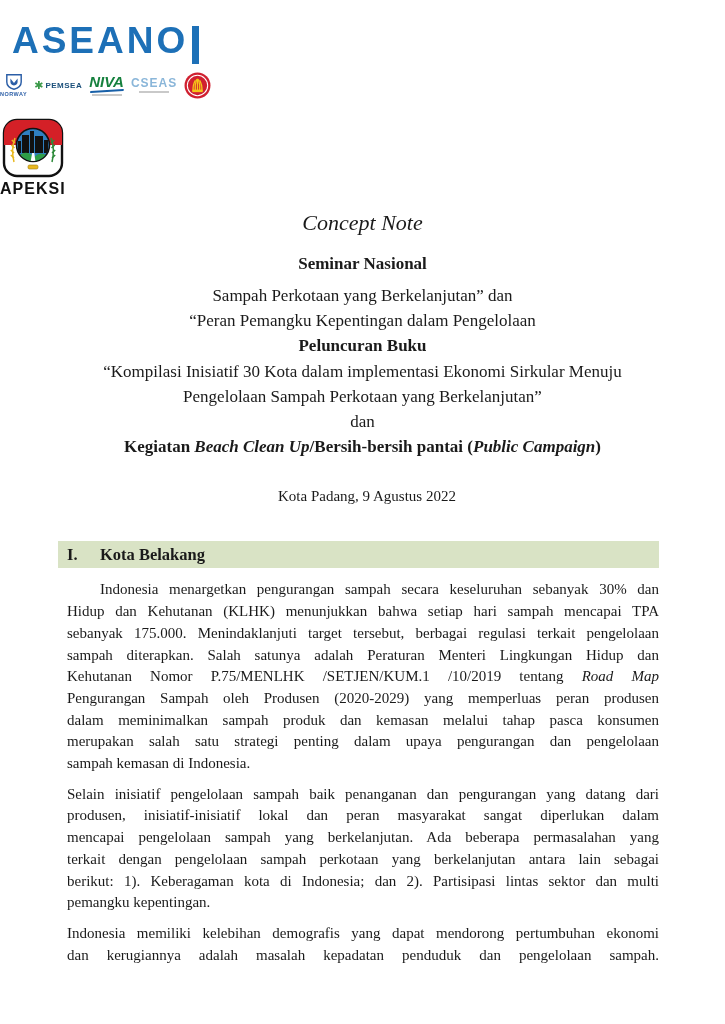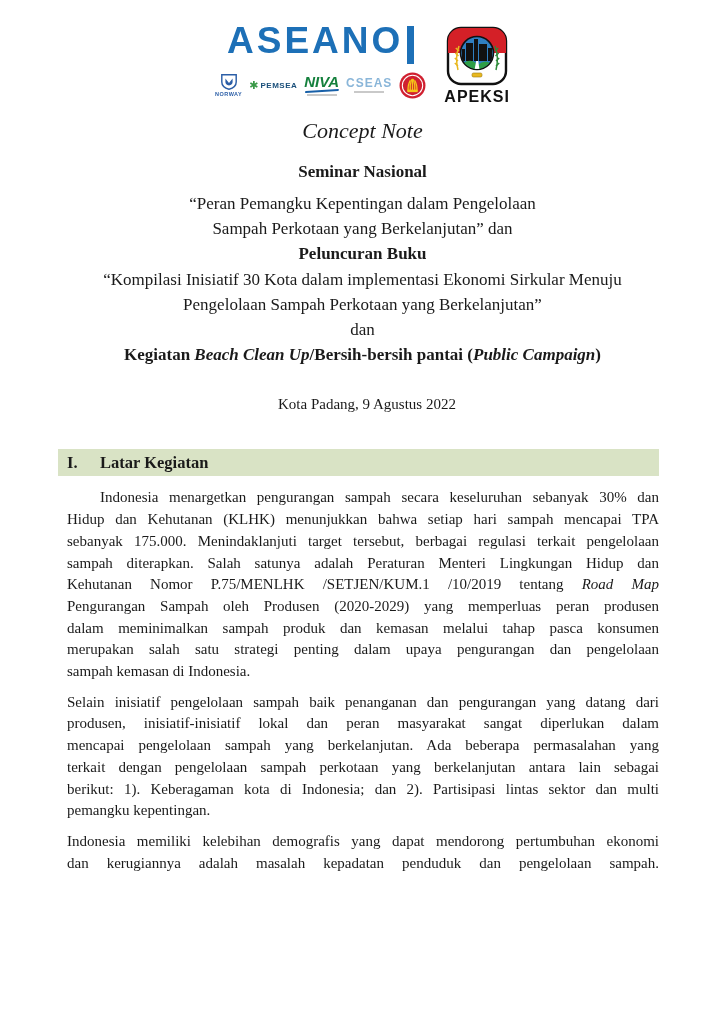--- a/index.html
+++ b/index.html
@@ -3,21 +3,21 @@
 <meta charset="utf-8">
 <style>
   html,body { margin:0; padding:0; background:#ffffff; }
   .page {
     position:relative; width:725px; height:1024px; margin:0 auto;
     background:#ffffff; overflow:hidden;
     font-family:"Liberation Serif", serif; color:#1a1a1a;
   }
 
   
-  .logo-row { display:flex; justify-content:center; align-items:flex-start; gap:18px; padding-top:26px; }
+  .logo-row { display:flex; justify-content:center; align-items:flex-start; gap:18px; padding-top:26px;flex-direction:column; }
   .aseano-block { display:flex; flex-direction:column; align-items:center; }
   .aseano-word { display:flex; align-items:flex-start; }
   .aseano-word span.wm {
     font-family:"Liberation Sans", sans-serif; font-weight:bold;
     font-size:37px; line-height:30px; letter-spacing:3px; color:#1d70b7;
   }
   .aseano-bar { width:7px; height:38px; background:#1d70b7; margin-left:4px; }
   .partners { display:flex; align-items:center; gap:7px; margin-top:6px; height:30px; }
   .p-item { display:flex; flex-direction:column; align-items:center; }
   .p-label { font-family:"Liberation Sans", sans-serif; font-weight:bold; font-size:5.5px; color:#2b5ea7; letter-spacing:0.5px; }
@@ -147,34 +147,34 @@
         <rect x="27" y="47" width="10" height="4" rx="1.5" fill="#e8b820" stroke="#9c7a10" stroke-width="0.6"></rect>
       </svg>
       <div class="apeksi-label">APEKSI</div>
     </div>
   </header>
 
   <div class="doc-type">Concept Note</div>
   <div class="event-title">Seminar Nasional</div>
 
   <div class="title-stack">
+    <div>Sampah Perkotaan yang Berkelanjutan” dan</div>
     <div>“Peran Pemangku Kepentingan dalam Pengelolaan</div>
-    <div>Sampah Perkotaan yang Berkelanjutan” dan</div>
     <div class="bold">Peluncuran Buku</div>
     <div>“Kompilasi Inisiatif 30 Kota dalam implementasi Ekonomi Sirkular Menuju</div>
     <div>Pengelolaan Sampah Perkotaan yang Berkelanjutan”</div>
     <div>dan</div>
     <div class="bold"><span>Kegiatan </span><em>Beach Clean Up</em><span>/Bersih-bersih pantai (</span><em>Public Campaign</em><span>)</span></div>
   </div>
 
   <div class="place-date">Kota Padang, 9 Agustus 2022</div>
 
   <div class="section-bar">
     <span class="sec-num">I.</span>
-    <span class="sec-title">Latar Kegiatan</span>
+    <span class="sec-title">Kota Belakang</span>
   </div>
 
   <div id="body-text">
       <div class="para">
         <div class="bodyline indent"><span>Indonesia menargetkan pengurangan sampah secara keseluruhan sebanyak 30% dan</span></div>
         <div class="bodyline"><span>Hidup dan Kehutanan (KLHK) menunjukkan bahwa setiap hari sampah mencapai TPA</span></div>
         <div class="bodyline"><span>sebanyak 175.000. Menindaklanjuti target tersebut, berbagai regulasi terkait pengelolaan</span></div>
         <div class="bodyline"><span>sampah diterapkan. Salah satunya adalah Peraturan Menteri Lingkungan Hidup dan</span></div>
         <div class="bodyline"><span>Kehutanan Nomor P.75/MENLHK /SETJEN/KUM.1 /10/2019 tentang </span><em>Road Map</em></div>
         <div class="bodyline"><span>Pengurangan Sampah oleh Produsen (2020-2029) yang memperluas peran produsen</span></div>

